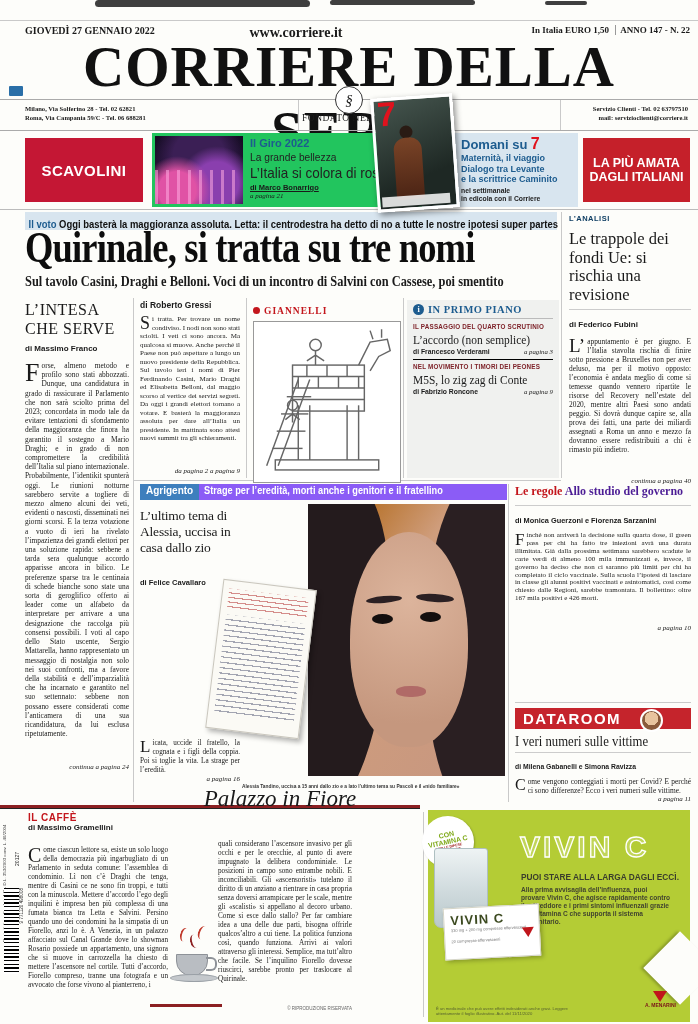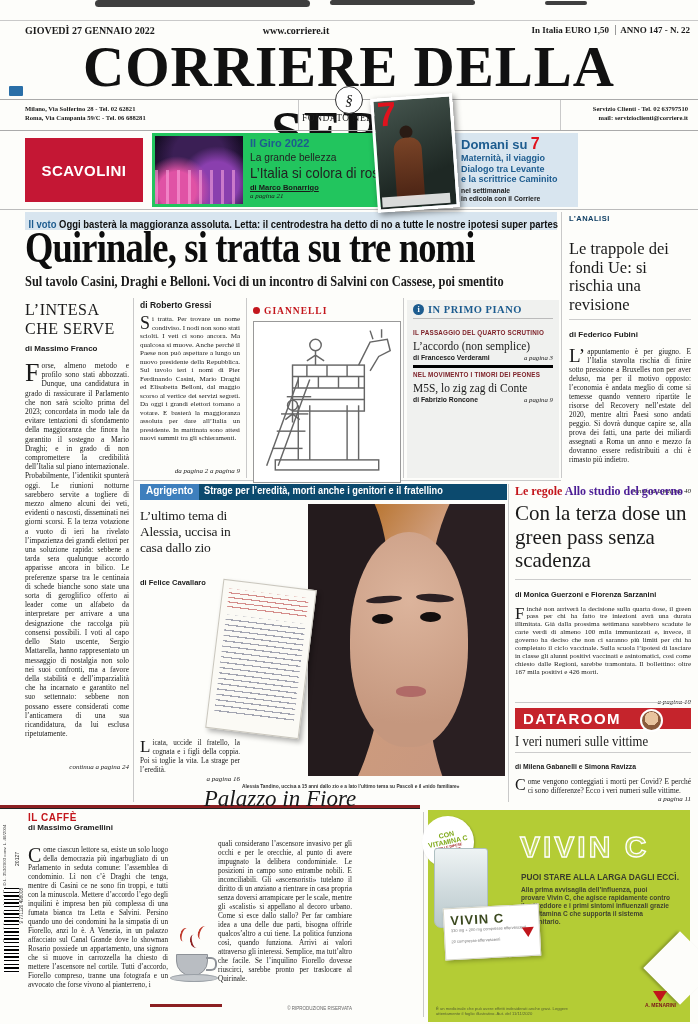--- a/index.html
+++ b/index.html
@@ -25,21 +25,21 @@
 
 <div id="page">
 
   <div class="artifact" style="left:95px;top:0;width:215px;height:7px;"></div>
   <div class="artifact" style="left:330px;top:0;width:145px;height:5px;"></div>
   <div class="artifact" style="left:545px;top:1px;width:42px;height:4px;"></div>
 
   <div class="hr" style="left:0;top:20px;width:698px;"></div>
 
   <div class="b ser" style="left:25px;top:25px;font-size:10px;font-weight:bold;">GIOVEDÌ 27 GENNAIO 2022</div>
-  <div class="b ser" style="left:0;top:25px;width:592px;text-align:center;font-size:10px;font-weight:bold;">www.corriere.it</div>
+  <div class="b ser" style="left:0;top:25px;width:592px;text-align:center;font-size:14px;font-weight:bold;">www.corriere.it</div>
   <div class="b ser" style="right:8px;top:25px;font-size:9px;font-weight:bold;">
     <span>In Italia EURO 1,50</span>
     <span style="border-left:1px solid #999;margin:0 4px;"></span>
     <span>ANNO 147 - N. 22</span>
   </div>
 
   <div class="b ser" style="left:0;top:34px;width:698px;text-align:center;font-size:57px;font-weight:bold;letter-spacing:1px;color:#111;">CORRIERE DELLA SERA</div>
   <div class="b" style="left:9px;top:86px;width:14px;height:10px;background:#2a6fa8;border-radius:1px;"></div>
 
   <div class="hr" style="left:0;top:99px;width:698px;background:#aaa;"></div>
@@ -97,20 +97,24 @@
   </div>
 
   <div class="b" style="left:374px;top:96px;width:76px;height:108px;background:linear-gradient(160deg,#46564f,#1e2824 70%);border:3px solid #fff;
        box-shadow:2px 3px 6px rgba(0,0,0,.45);transform:rotate(-4deg);z-index:5;">
     <span class="sans" style="position:absolute;left:3px;top:-6px;font-size:34px;font-weight:bold;color:#e0121d;">7</span>
     <div style="position:absolute;left:24px;top:26px;width:13px;height:13px;background:#2a1b14;border-radius:50%;"></div>
     <div style="position:absolute;left:17px;top:38px;width:28px;height:62px;background:linear-gradient(#7a4427,#4a2314);border-radius:12px 12px 3px 3px;"></div>
     <div style="position:absolute;left:2px;bottom:2px;width:68px;height:10px;background:rgba(250,250,250,.85);"></div>
   </div>
 
+  <div class="b" style="left:583px;top:138px;width:107px;height:64px;background:#c5202a;color:#fff;display:flex;flex-direction:column;align-items:center;justify-content:center;">
+    <div class="sans" style="font-weight:bold;font-size:12.5px;line-height:14px;">LA PIÙ AMATA</div>
+    <div class="sans" style="font-weight:bold;font-size:12.5px;line-height:14px;">DAGLI ITALIANI</div>
+  </div>
 
   <div class="hr" style="left:0;top:209px;width:698px;background:#bbb;"></div>
 
   <div class="b" style="left:25px;top:212px;width:532px;height:16px;background:#d8e5ef;padding-top:2px;">
     <span class="nw sans" style="transform:scaleX(.9);font-size:10.5px;font-weight:bold;padding-left:4px;">
       <span style="color:#1d5c8f;">Il voto</span>
       <span style="color:#111;">Oggi basterà la maggioranza assoluta. Letta: il centrodestra ha detto di no a tutte le nostre ipotesi super partes</span>
     </span>
   </div>
 
@@ -183,56 +187,56 @@
       </svg>
     </div>
   </div>
 
   <div class="b" style="left:407px;top:300px;width:152px;height:178px;background:#f0f1ef;padding:4px 6px;box-sizing:border-box;">
     <div style="display:flex;align-items:center;gap:4px;">
       <span style="width:11px;height:11px;background:#1d5c8f;border-radius:50%;color:#fff;font-size:8px;text-align:center;line-height:11px;font-weight:bold;display:inline-block;">i</span>
       <span class="ser" style="font-weight:bold;font-size:10.5px;color:#1d5c8f;letter-spacing:.5px;">IN PRIMO PIANO</span>
     </div>
 
-    <div style="border-top:1px solid #bbb;margin-top:3px;padding-top:10px;">
+    <div style="border-top:1px solid #bbb;margin-top:3px;padding-top:4px;">
       <div class="rubric">IL PASSAGGIO DEL QUARTO SCRUTINIO</div>
       <div class="ser"><span class="nw" style="transform:scaleX(.88);font-size:13px;">L’accordo (non semplice)</span></div>
       <div style="display:flex;justify-content:space-between;align-items:baseline;">
         <span class="by" style="font-size:6.8px;">di Francesco Verderami</span>
         <span class="ser pg" style="font-size:6.8px;">a pagina 3</span>
       </div>
     </div>
 
 
-    <div style="border-top:3px solid #000000;margin-top:4px;padding-top:3px;">
+    <div style="border-top:1px solid #000000;margin-top:4px;padding-top:3px;">
       <div class="rubric">NEL MOVIMENTO I TIMORI DEI PEONES</div>
       <div class="ser"><span class="nw" style="transform:scaleX(.88);font-size:13px;">M5S, lo zig zag di Conte</span></div>
       <div style="display:flex;justify-content:space-between;align-items:baseline;">
         <span class="by" style="font-size:6.8px;">di Fabrizio Roncone</span>
         <span class="ser pg" style="font-size:6.8px;">a pagina 9</span>
       </div>
     </div>
   </div>
 
   <div class="b" style="left:569px;top:214px;width:122px;">
     <div class="sans" style="font-weight:bold;font-size:7.5px;color:#0f3e63;letter-spacing:.5px;">L’ANALISI</div>
-    <div class="ser" style="font-size:16.5px;line-height:18.5px;margin-top:17px;">Le trappole dei fondi Ue: si rischia una revisione</div>
+    <div class="ser" style="font-size:16.5px;line-height:18.5px;margin-top:7px;">Le trappole dei fondi Ue: si rischia una revisione</div>
     <div style="border-top:1px solid #ccc;margin-top:5px;padding-top:3px;">
       <span class="by">di Federico Fubini</span>
     </div>
     <div class="ser j" style="margin-top:6px;font-size:7.4px;line-height:9px;height:140px;overflow:hidden;">
       <span class="dc" style="font-size:19px;line-height:16px;">L’</span><span>appuntamento è per giugno. E l’Italia stavolta rischia di finire sotto pressione a Bruxelles non per aver deluso, ma per il motivo opposto: l’economia è andata meglio di come si temesse quando vennero ripartite le risorse del Recovery nell’estate del 2020, mentre altri Paesi sono andati peggio. Si dovrà dunque capire se, alla prova dei fatti, una parte dei miliardi assegnati a Roma un anno e mezzo fa dovranno essere redistribuiti a chi è rimasto più indietro.</span>
     </div>
     <div class="ser pg">continua a pagina 40</div>
   </div>
 
   <div class="b" style="left:140px;top:484px;width:367px;height:320px;">
     <div style="display:flex;height:16px;">
       <span class="sans" style="background:#3e7fbd;color:#fff;font-weight:bold;font-size:10px;padding:1px 6px 0 6px;">Agrigento</span>
-      <span class="sans" style="background:#0c4a6e;color:#fff;font-weight:bold;font-size:10px;padding:1px 5px 0 5px;flex:1;overflow:hidden;"><span class="nw" style="transform:scaleX(.92);">Strage per l’eredità, morti anche i genitori e il fratellino</span></span>
+      <span class="sans" style="background:#8b5cf6;color:#fff;font-weight:bold;font-size:10px;padding:1px 5px 0 5px;flex:1;overflow:hidden;"><span class="nw" style="transform:scaleX(.92);">Strage per l’eredità, morti anche i genitori e il fratellino</span></span>
     </div>
 
     <div class="ser" style="position:absolute;left:0;top:24px;width:92px;font-size:13.5px;line-height:16px;letter-spacing:-.2px;">L’ultimo tema di Alessia, uccisa in casa dallo zio</div>
     <div class="by" style="position:absolute;left:0;top:94px;font-size:7.5px;">di Felice Cavallaro</div>
 
     <div style="position:absolute;left:74px;top:100px;width:94px;height:150px;background:#fbfaf5;border:1px solid #c9c6bd;
          box-shadow:3px 3px 5px rgba(0,0,0,.3);transform:rotate(7deg);z-index:2;padding:8px 6px;box-sizing:border-box;">
       <div style="height:20px;background:repeating-linear-gradient(to bottom, transparent 0 3.5px, rgba(180,50,50,.55) 3.5px 4.6px);"></div>
       <div style="margin-top:6px;height:100px;background:repeating-linear-gradient(to bottom, transparent 0 4.2px, rgba(75,80,110,.5) 4.2px 5.4px);"></div>
     </div>
@@ -258,21 +262,20 @@
     </div>
   </div>
 
   <div class="vr" style="left:508px;top:484px;height:318px;"></div>
 
   <div class="b" style="left:515px;top:484px;width:176px;">
     <div class="ser" style="font-size:12px;font-weight:bold;">
       <span style="color:#c3161c;">Le regole</span>
       <span style="color:#4c1d95;">Allo studio del governo</span>
     </div>
-    <div class="ser" style="font-size:21px;line-height:23.5px;margin-top:3px;font-weight:500;">Con la terza dose un green pass senza scadenza</div>
     <div style="border-top:1px solid #ccc;margin-top:6px;padding-top:3px;">
       <span class="by" style="font-size:7.6px;"><span class="nw" style="transform:scaleX(.97);">di Monica Guerzoni e Fiorenza Sarzanini</span></span>
     </div>
     <div class="ser j" style="margin-top:5px;font-size:7px;line-height:7.9px;height:92px;overflow:hidden;">
       <span class="dc" style="font-size:17px;line-height:14px;">F</span><span>inché non arriverà la decisione sulla quarta dose, il green pass per chi ha fatto tre iniezioni avrà una durata illimitata. Già dalla prossima settimana sarebbero scadute le carte verdi di almeno 100 mila immunizzati e, invece, il governo ha deciso che non ci saranno più limiti per chi ha completato il ciclo vaccinale. Sulla scuola l’ipotesi di lasciare in classe gli alunni positivi vaccinati e asintomatici, così come chiesto dalle Regioni, sarebbe tramontata. Il bollettino: oltre 167 mila positivi e 426 morti.</span>
     </div>
     <div class="ser pg">a pagina 10</div>
   </div>
 
   <div class="hr" style="left:515px;top:702px;width:176px;"></div>

